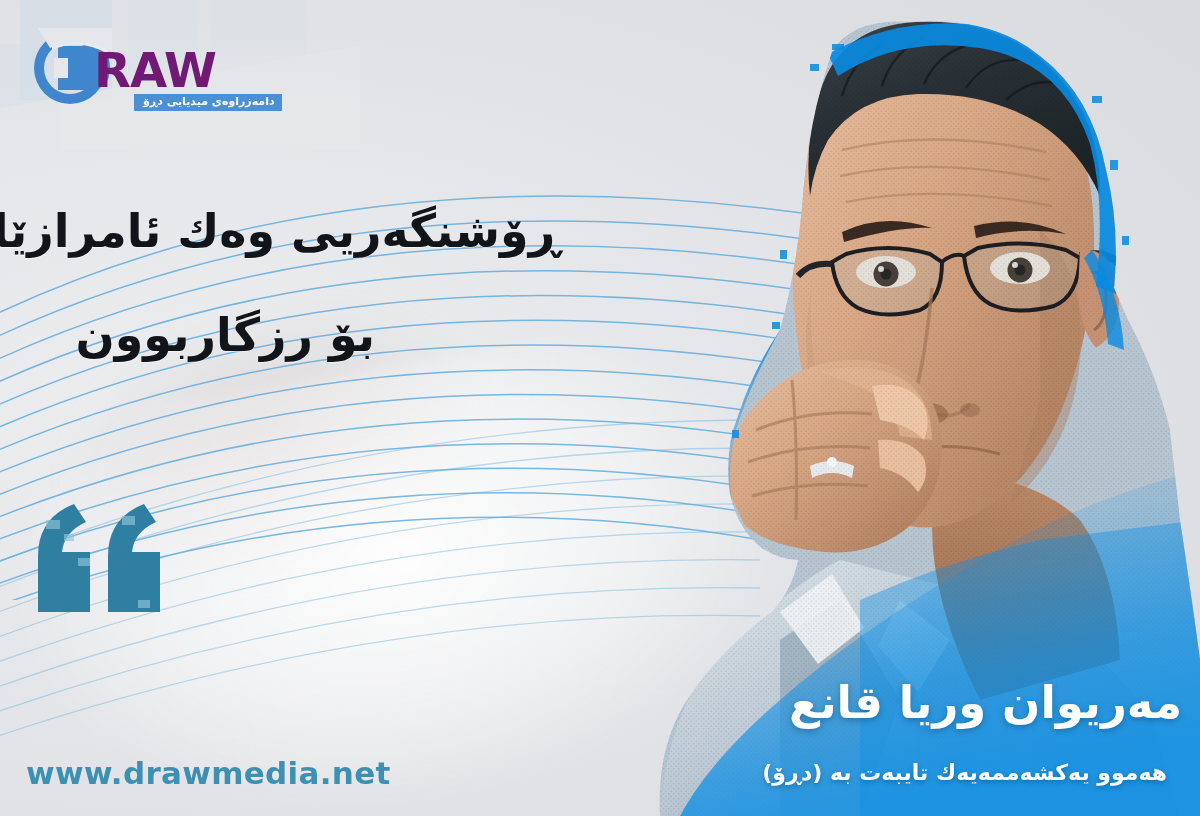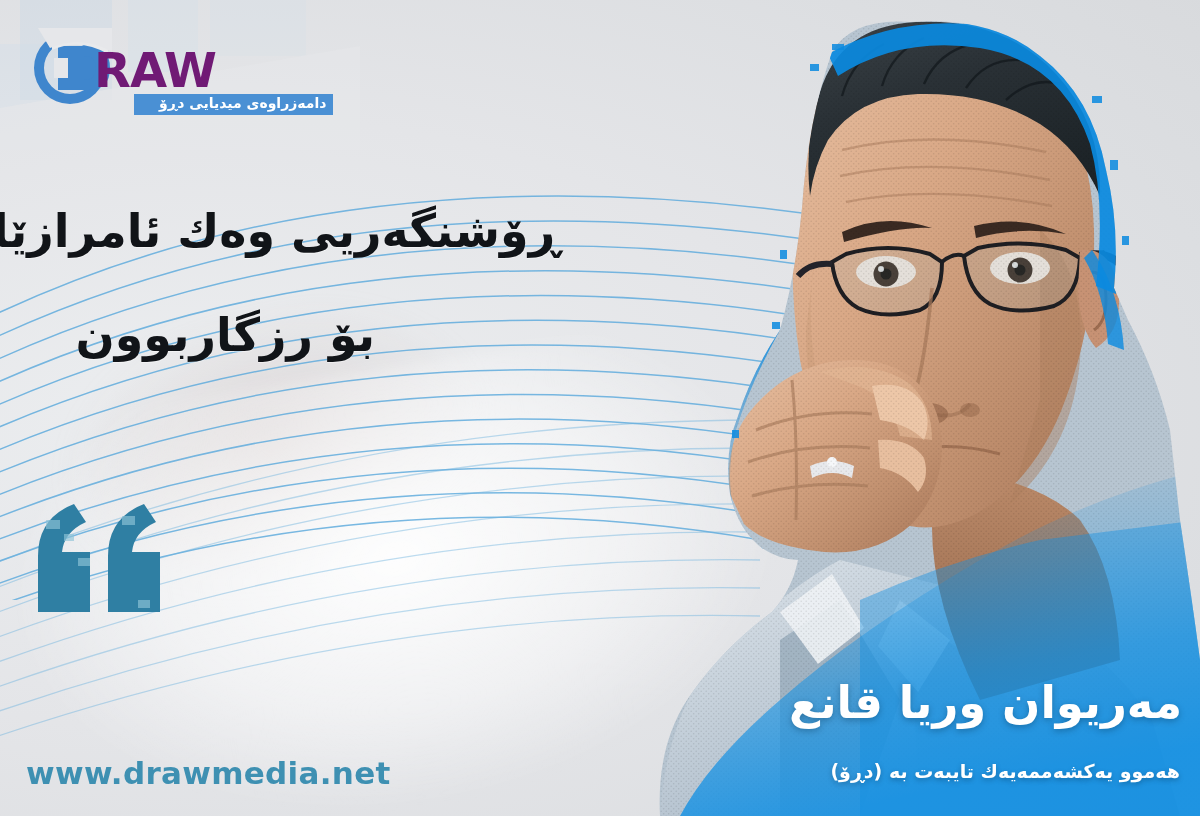--- a/index.html
+++ b/index.html
@@ -85,23 +85,23 @@
   .person-name{
     position:absolute;right:18px;top:676px;
     color:#ffffff;
     font-size:45px;
     font-weight:700;
     direction:rtl;
     white-space:nowrap;
     text-shadow:0 2px 6px rgba(0,40,70,.35);
   }
   .person-sub{
-    position:absolute;right:20px;top:760px;
+    position:absolute;right:33px;top:760px;
     color:#ffffff;
-    font-size:19px;
+    font-size:22px;
     font-weight:700;
     direction:rtl;
     text-align:right;
     white-space:nowrap;
     text-shadow:0 2px 5px rgba(0,40,70,.35);
   }
 
   
   .logo{position:absolute;left:28px;top:26px;width:280px;height:82px;direction:ltr;}
   .logo-mark{position:absolute;left:0;top:2px;width:84px;height:80px;}
@@ -109,23 +109,23 @@
     position:absolute;left:66px;top:16px;
     color:#701a75;
     font-size:48px;font-weight:800;
     letter-spacing:-1px;
     font-family:"DejaVu Sans","Liberation Sans",sans-serif;
   }
   .logo-tag{
     position:absolute;left:106px;top:68px;
     background:#4a90d4;
     color:#ffffff;
-    font-size:14px;
-    font-weight:700;
-    padding:1px 7px 2px 25px;
+    font-size:11px;
+    font-weight:700;
+    padding:1px 7px 2px 9px;
     direction:rtl;
     letter-spacing:.2px;
     white-space:nowrap;
     line-height:1.25;
   }
 </style>
 </head>
 <body>
 
 <div id="card">

